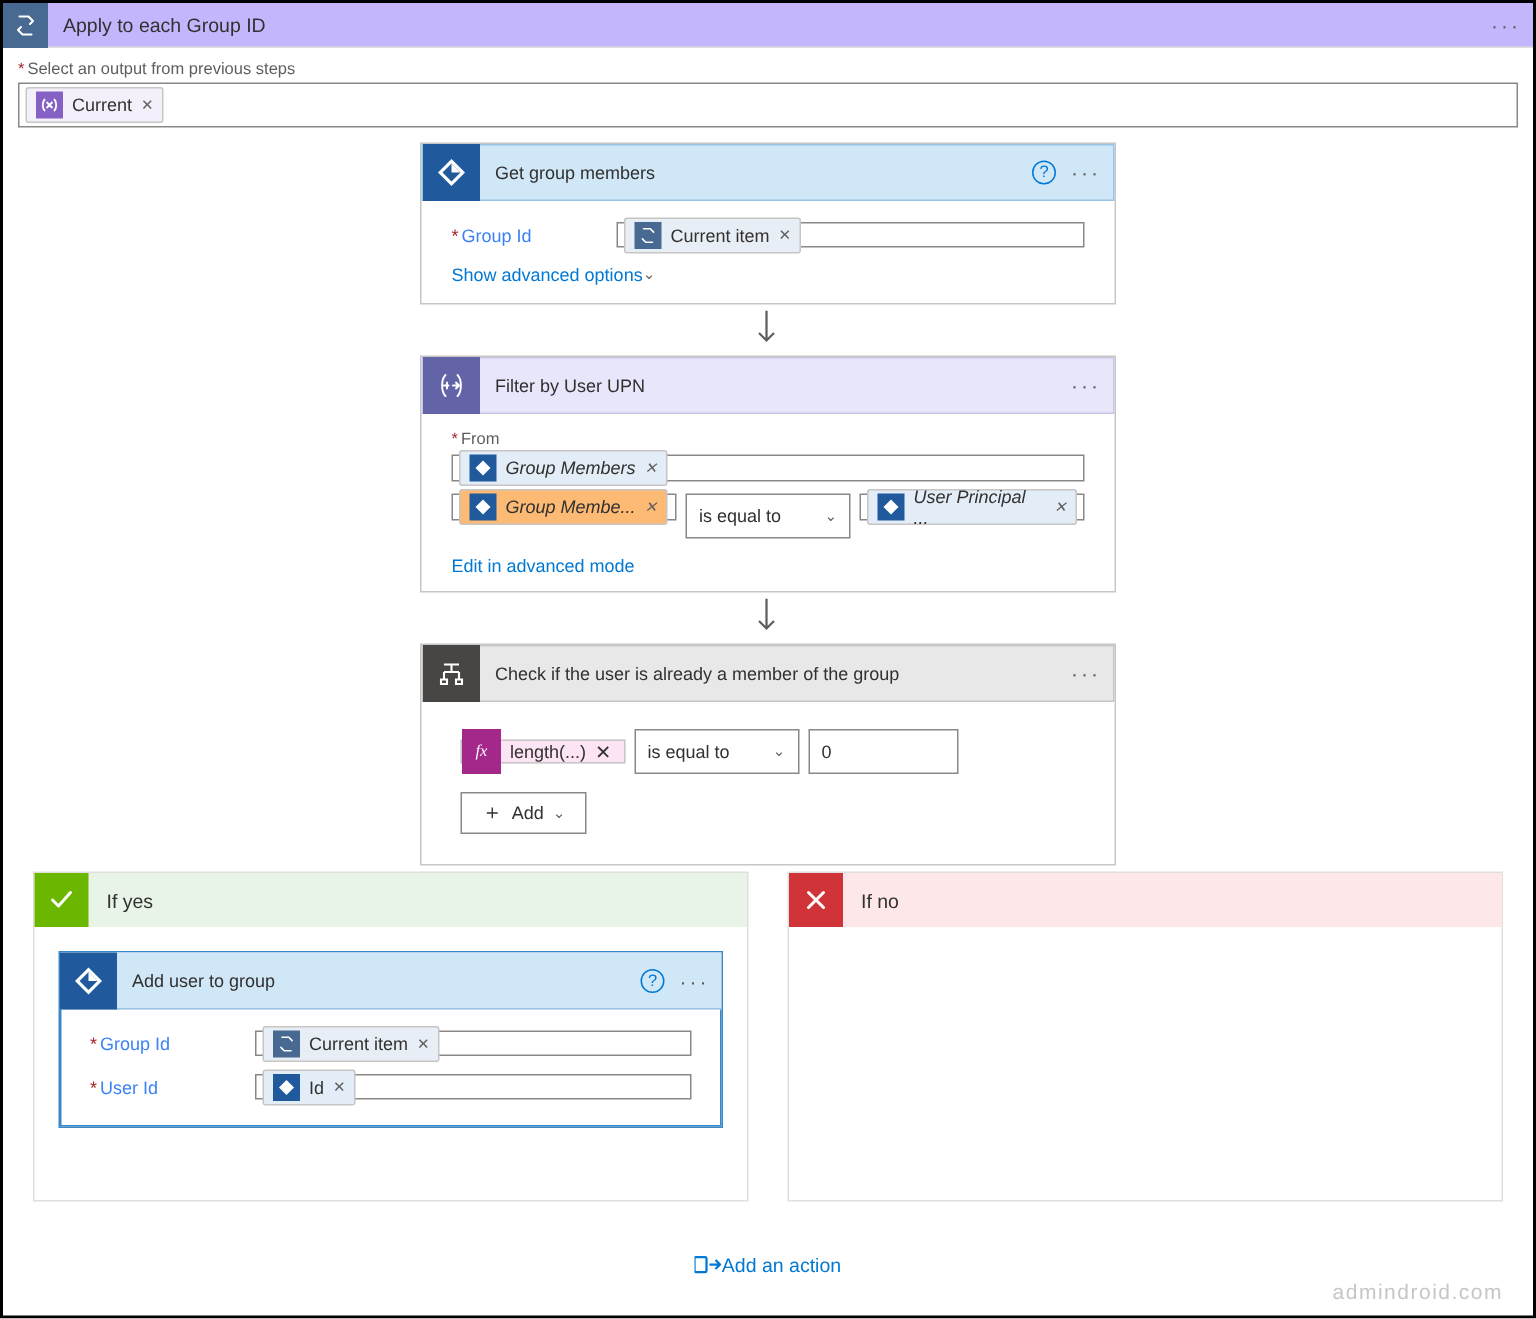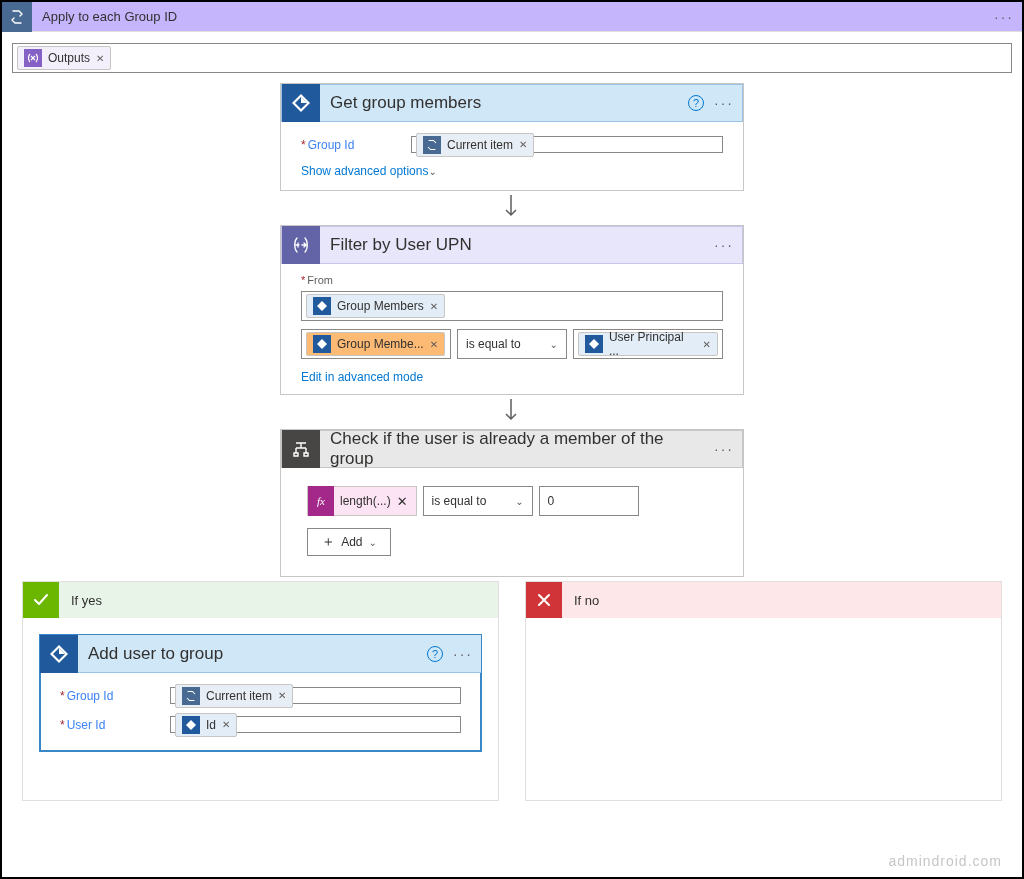--- a/index.html
+++ b/index.html
@@ -11,21 +11,21 @@
   .ellipsis { letter-spacing:2px; font-size:14px; color:#605e5c; cursor:pointer; }
   .tag { display:inline-flex; align-items:center; gap:6px; height:24px; padding:0 6px; border:1px solid #c8c6c4; border-radius:2px; font-size:12px; }
   .tag .x { font-size:10px; color:#605e5c; }
   .field-row { display:flex; align-items:center; gap:10px; padding:6px 10px; }
   .field-label { width:100px; font-size:12px; color:#3b82f6; }
   .req::before { content:"*"; color:#a4262c; margin-right:2px; }
   .token-input { flex:1; border:1px solid #8a8886; height:17px; display:flex; align-items:center; padding:0 4px; gap:4px; }
   .link { color:#0078d4; font-size:12px; cursor:pointer; display:inline-flex; align-items:center; gap:0; }
   .card { border:1px solid #c8c6c4; background:#fff; }
   .card-header { height:38px; display:flex; align-items:center; gap:10px; padding-right:8px; }
-  .card-header .title { flex:1; font-size:17px; }
+  .card-header .title { flex:1; font-size:12px; }
   .header-icon { width:38px; height:38px; display:flex; align-items:center; justify-content:center; }
   .arrow-down { width:16px; text-align:center; margin:4px auto; }
 
   
   .outer-header { height:30px; background:#c4b5fd; border-bottom:1px solid #e1dfdd; display:flex; align-items:center; }
   .outer-header .icon-box { width:30px; height:30px; background:#486991; display:flex; align-items:center; justify-content:center; }
   .outer-header .title { flex:1; padding-left:10px; font-size:13px; }
 
   
   .out-sel { padding:8px 10px 4px 10px; }
@@ -39,26 +39,26 @@
   .hdr-blue  { background:#d0e7f8; border:1px solid #9ac3e6; }
   .hdr-purple{ background:#e8e6fa; border:1px solid #c8c6e8; }
   .hdr-gray  { background:#e8e8e8; border:1px solid #c8c6c4; }
   .icon-deep-blue{ background:#215a9c; }
   .icon-purple   { background:#6264a7; }
   .icon-dark     { background:#484644; }
   .card-body { padding:8px 10px 12px 10px; }
 
   
   .filter-row { display:flex; gap:6px; padding:4px 10px; }
-  .filter-row .token-input{ height:30px; }
+  .filter-row .token-input{ height:18px;font-style:italic; }
   .op-select { width:130px; height:30px; border:1px solid #8a8886; display:flex; align-items:center; justify-content:space-between; padding:0 8px; font-size:12px; }
 
   
   .cond-row { display:flex; gap:6px; padding:8px 26px; align-items:center; }
-  .cond-tag { border:1px solid #c8c6c4; height:30px; display:flex; align-items:center;justify-content:flex-end; }
+  .cond-tag { border:1px solid #c8c6c4; height:16px; display:flex; align-items:center;justify-content:flex-end; }
   .fx-icon{ width:26px; height:30px; background:#a4278a; color:#fff; display:flex; align-items:center; justify-content:center; font-size:11px; font-style:italic; font-family:Georgia,serif;}
   .cond-val { width:100px; height:30px; border:1px solid #8a8886; padding:0 8px; display:flex; align-items:center; font-size:12px;}
   .add-btn { margin:4px 26px 10px 26px; height:28px; width:84px; border:1px solid #8a8886; display:flex; align-items:center; justify-content:center; gap:6px; font-size:12px;}
 
   
   .branches { display:flex; gap:26px; padding:0 20px 20px 20px; margin-top:4px;}
   .branch { flex:1; border:1px solid #e1dfdd; min-height:220px; position:relative;}
   .branch-header{ height:36px; display:flex; align-items:center; gap:12px; padding-right:10px;}
   .bh-yes{ background:#e7f4e7;}
   .bh-no { background:#fde7e9;}
@@ -92,28 +92,29 @@
       <svg width="16" height="16" viewBox="0 0 16 16">
           <path d="M4 2 H10 L13 5 M13 5 L11 3 M13 5 L11 7  M12 14 H6 L3 11 M3 11 L5 9 M3 11 L5 13" stroke="#fff" stroke-width="1.4" fill="none" stroke-linecap="round" stroke-linejoin="round"></path>
         </svg>
     </div>
     <span class="title">Apply to each Group ID</span>
     <span class="ellipsis">···</span>
     <span style="width:8px"></span>
   </div>
 
   <div class="out-sel">
+    <div class="out-label req">Select an output from previous steps</div>
     <div class="out-box">
       <span class="tag" style="background:#f4f0fb;">
         <span class="icon" style="width:18px;height:18px;background:#8661c5;">
           <svg width="12" height="12" viewBox="0 0 12 12">
               <path d="M3 2 C1 4 1 8 3 10 M9 2 C11 4 11 8 9 10 M4 4 L8 8 M8 4 L4 8" stroke="#fff" stroke-width="1.2" fill="none"></path>
             </svg>
         </span>
-        <span>Outputs</span>
+        <span>Current</span>
         <span class="x">✕</span>
       </span>
     </div>
   </div>
 
   <div class="center-col">
 
     <div class="card">
       <div class="card-header hdr-blue">
         <div class="header-icon icon-deep-blue">
@@ -321,16 +322,27 @@
         <div class="bh-icon">
           <svg width="16" height="16" viewBox="0 0 16 16">
               <path d="M3 3 L13 13 M13 3 L3 13" stroke="#fff" stroke-width="2" stroke-linecap="round"></path>
             </svg>
         </div>
         <span>If no</span>
       </div>
     </div>
   </div>
 
+  <div class="footer-action">
+    <span class="link">
+      <span>
+        <svg width="18" height="14" viewBox="0 0 18 14">
+            <rect x="0" y="2" width="8" height="10" rx="1" fill="none" stroke="#0078d4" stroke-width="1.5"></rect>
+            <path d="M10 7 H17 M14 4 L17 7 L14 10" stroke="#0078d4" stroke-width="1.5" fill="none"></path>
+          </svg>
+      </span>
+      <span>Add an action</span>
+    </span>
+  </div>
 
   <div class="watermark">admindroid.com</div>
 
 </div>
 
 </body></html>

